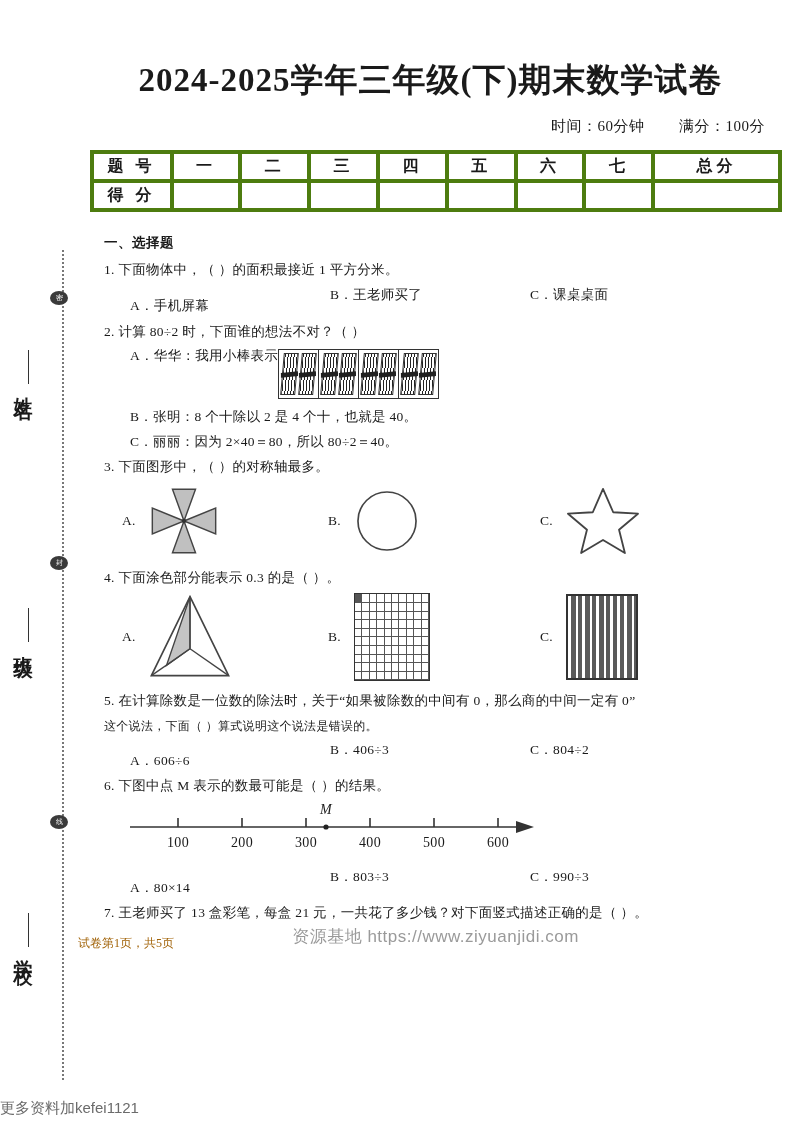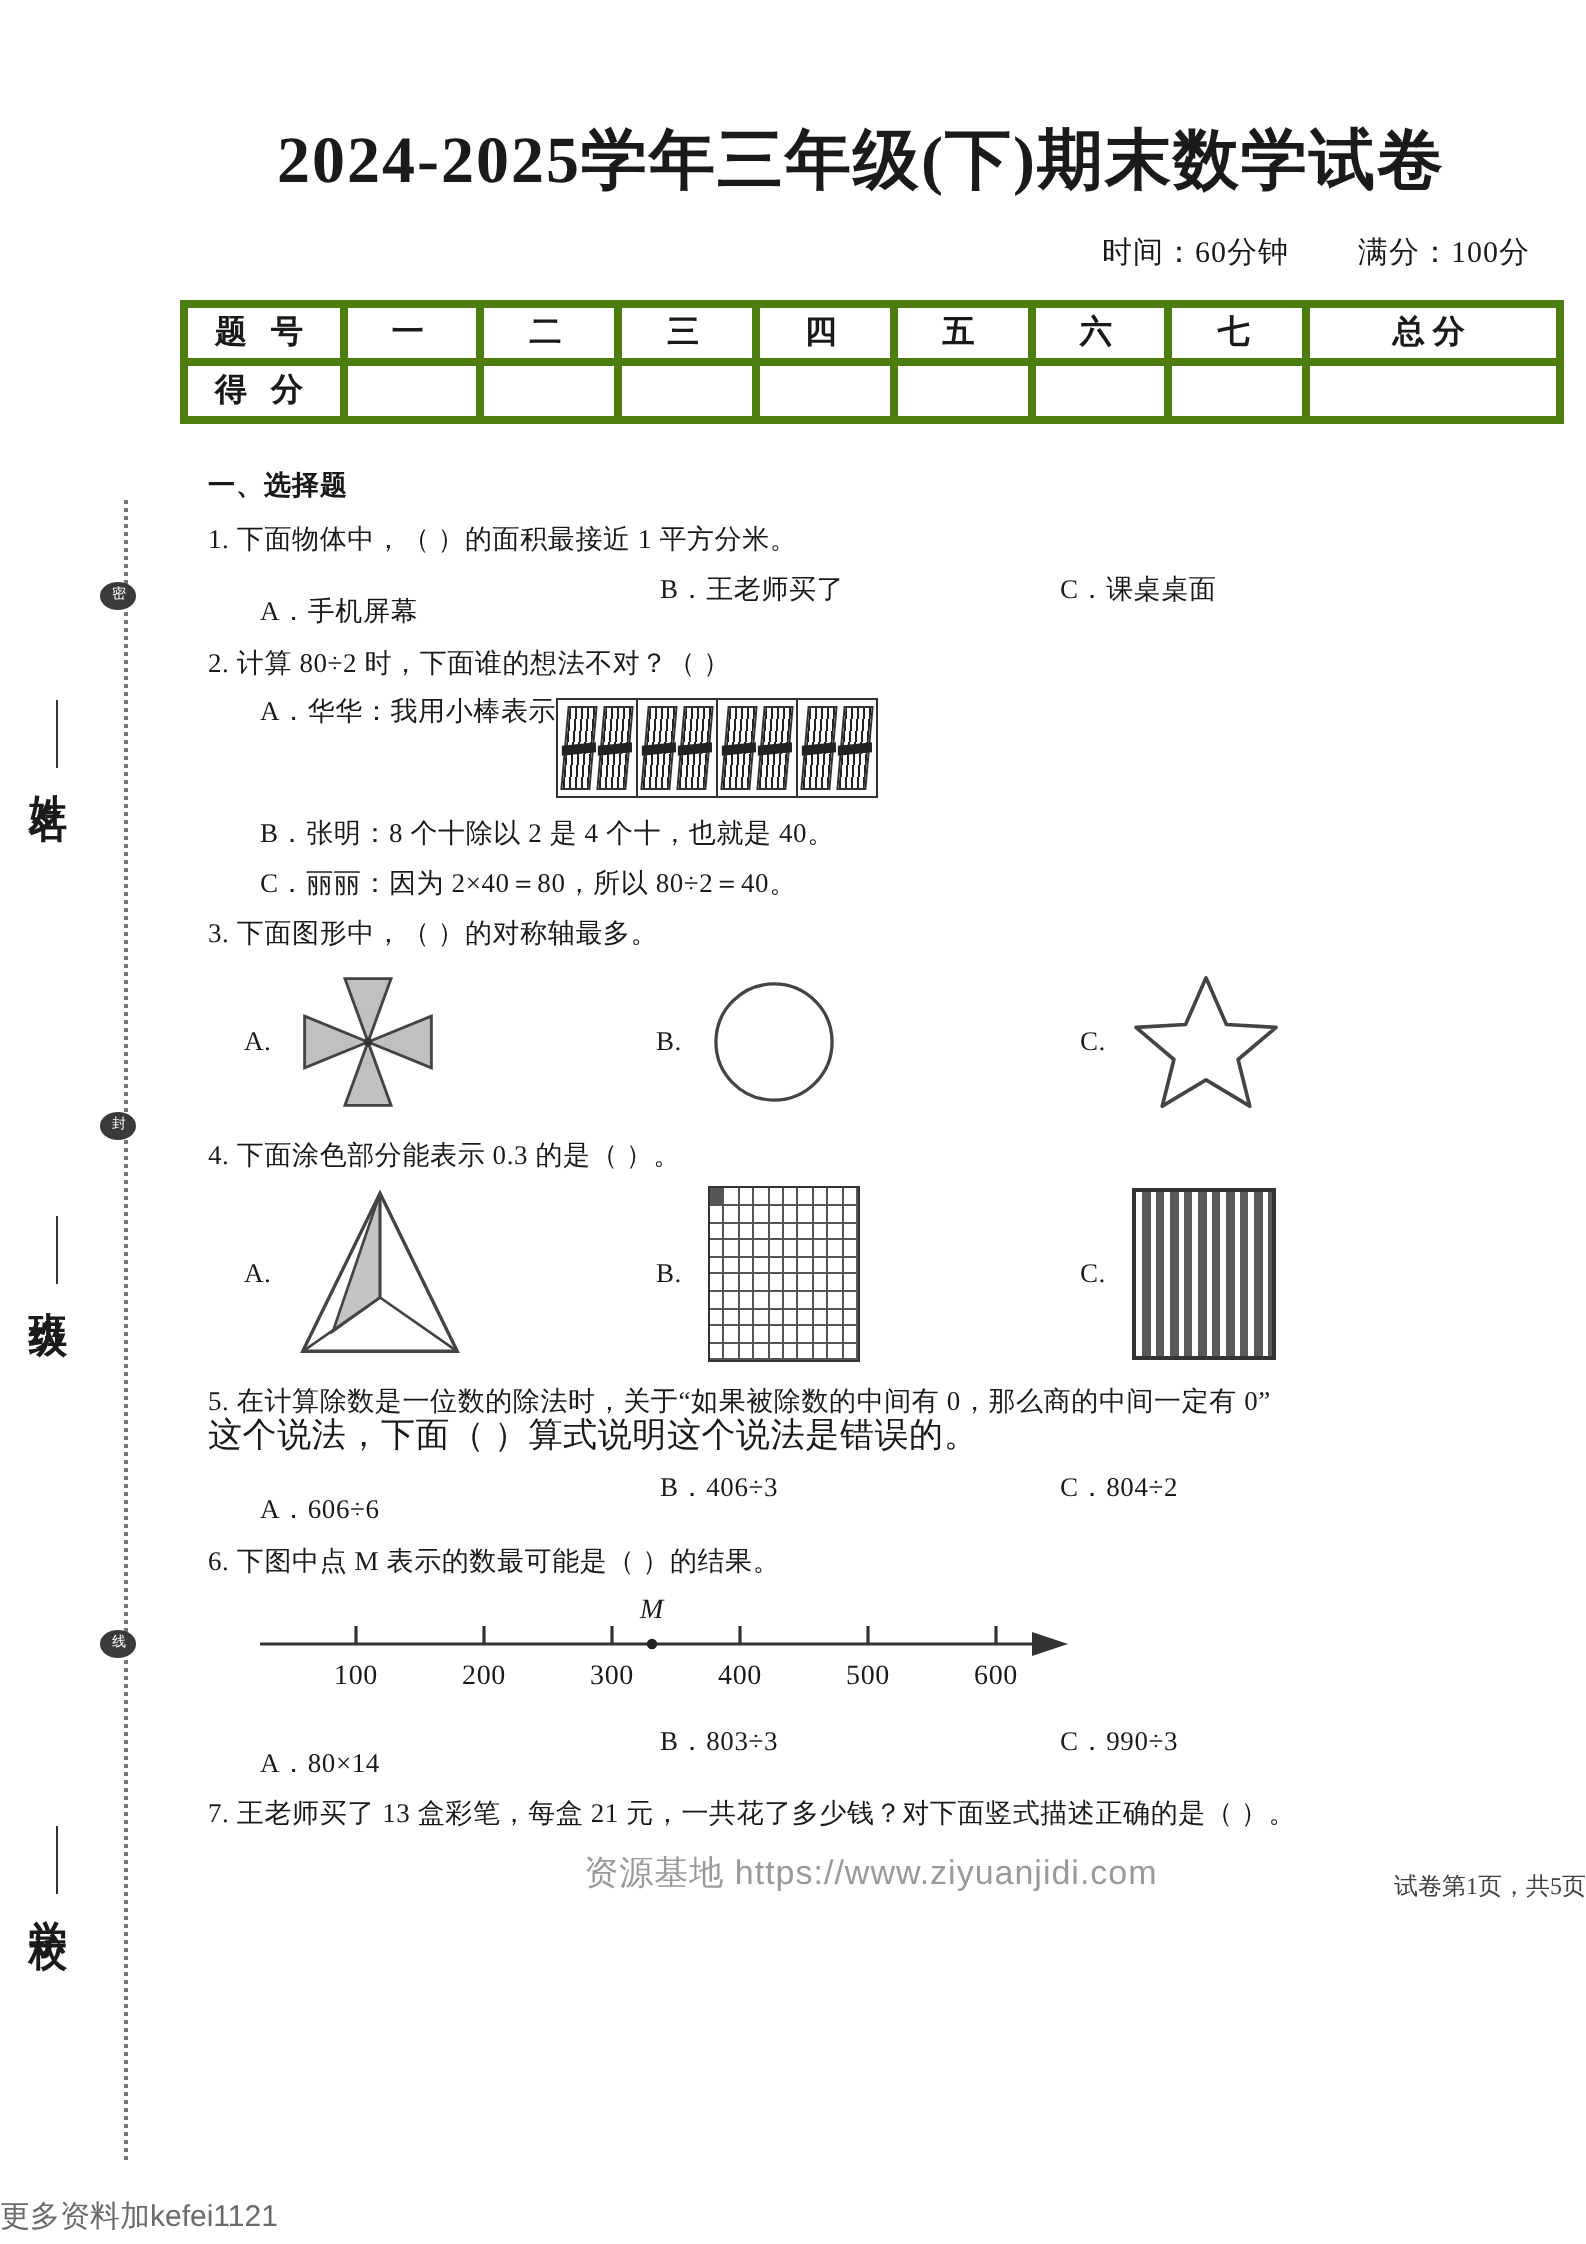--- a/index.html
+++ b/index.html
@@ -100,21 +100,21 @@
   }
   .section-title{
     font-size:13.5px; font-weight:bold; letter-spacing:0.5px;
     margin-bottom:13px;
   }
   .q{
     margin-bottom:11px;
     letter-spacing:0.3px;
   }
   .q-text{ font-size:13.5px; }
-  .q-text2{ font-size:17px; }
+  .q-text2{ font-size:12px; margin-top:11px; }
   .opts{
     margin:11px 0 0 26px;
     display:flex;
   }
   .opt{ font-size:13.5px; }
   .opt-a{ width:200px;margin-top:11px; }
   .opt-b{ width:200px; }
   .opt-c{ width:180px; }
 
   .opt-line{ margin:11px 0 0 26px; font-size:13.5px; }
@@ -185,21 +185,21 @@
   
   .numline{ margin:8px 0 0 20px; }
 
   .footer-note{
     position:absolute; left:0; bottom:4px;
     font-size:15px; color:#6b6b6b;
     font-family:"Liberation Sans", sans-serif;
   }
   .page-num{
     position:absolute; left:0; right:0; bottom:26px;
-    text-align:right; font-size:12px; color:#404040;
+    text-align:left; font-size:12px; color:#a16207;
   }
   .watermark{
     position:absolute; left:0; right:0; bottom:30px;
     text-align:center;
     font-size:17px; color:#9a9a9a;
     font-family:"Liberation Sans", sans-serif;
     letter-spacing:0.5px;
     pointer-events:none;
   }
 </style>

